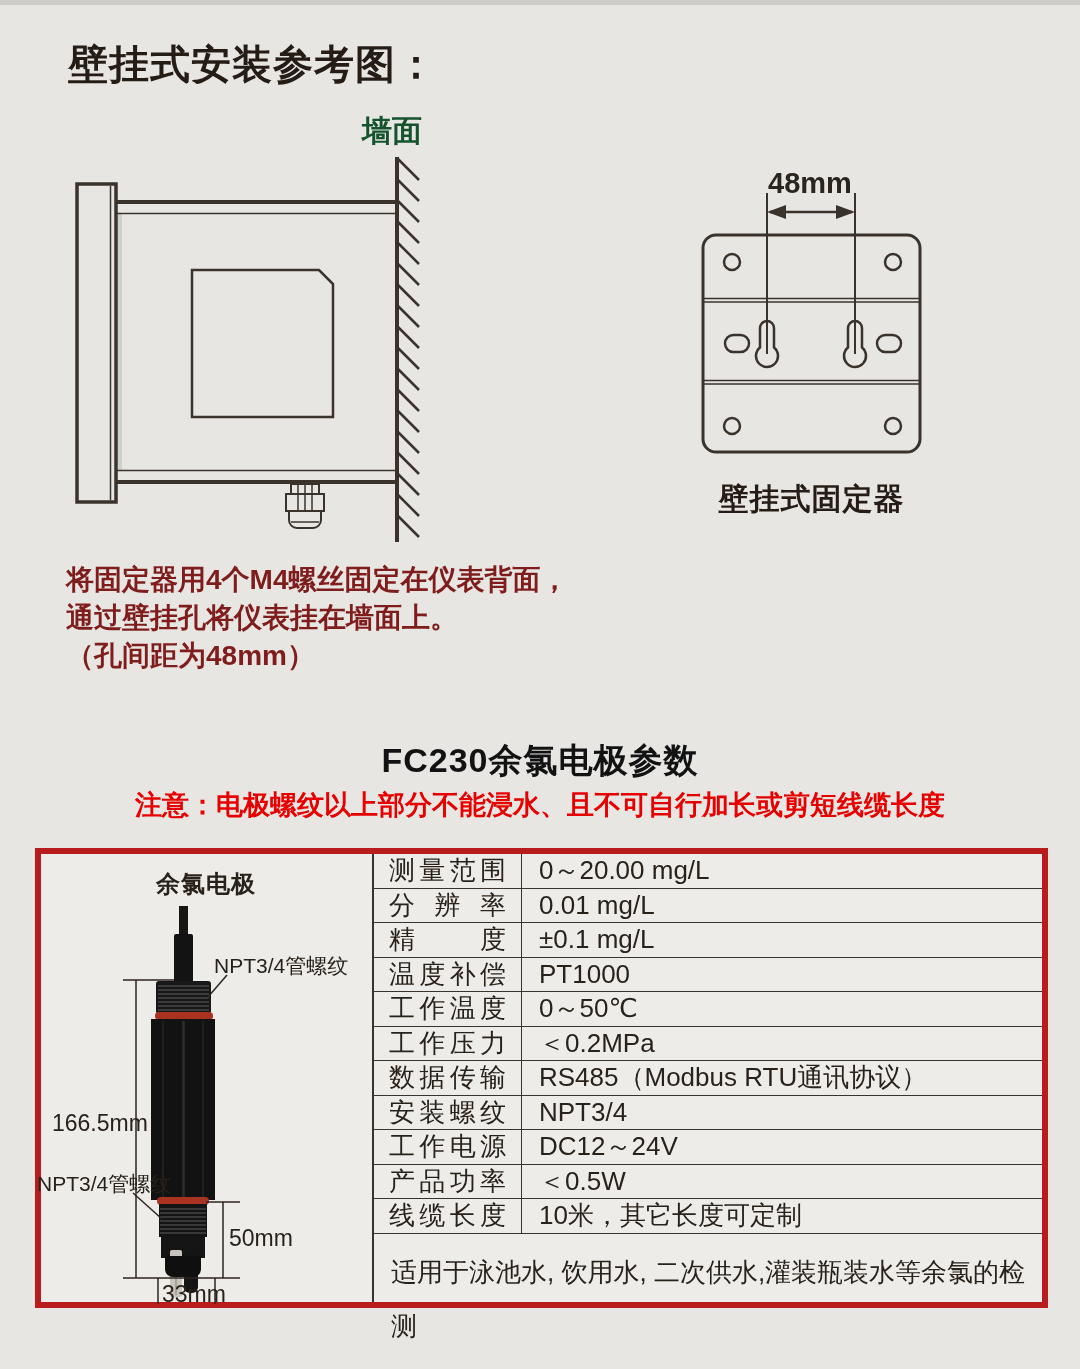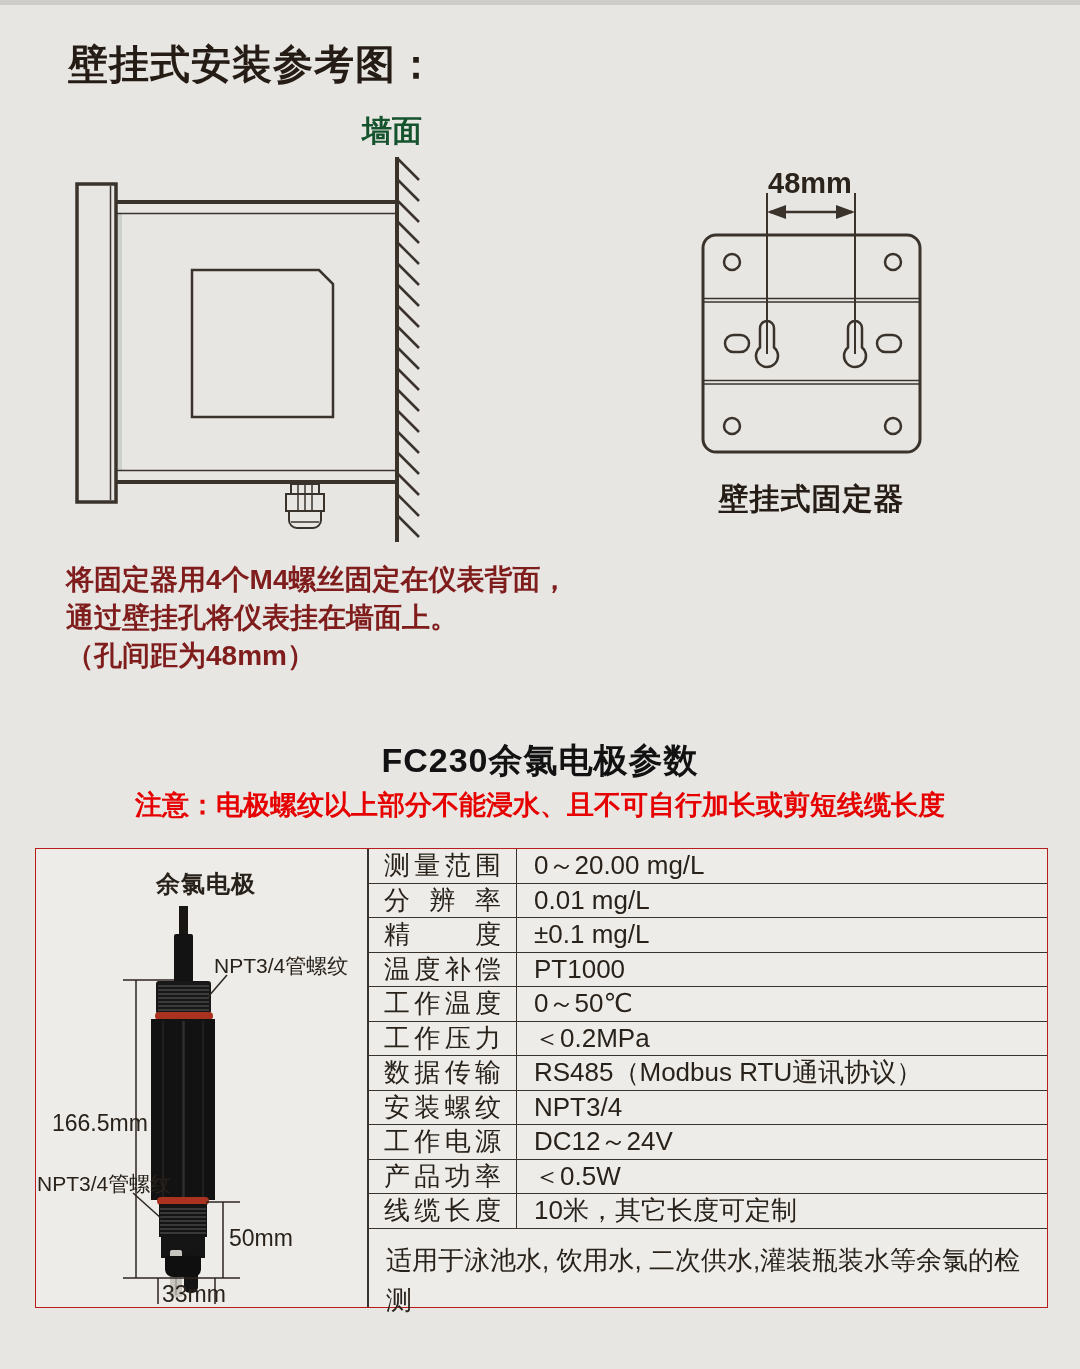--- a/index.html
+++ b/index.html
@@ -44,21 +44,21 @@
     font-size:34px;font-weight:800;color:#121212;letter-spacing:1px;
   }
   .section-warning{
     left:0;top:782px;width:1080px;text-align:center;
     font-size:27px;font-weight:700;color:#e60000;
   }
   
   .spec-table{
     left:35px;top:843px;width:1013px;height:460px;
     background:#edece9;
-    border:1px solid #b91c1c;
+    border:6px solid #b91c1c;
     box-sizing:border-box;
     display:flex;
   }
   .left-cell{
     width:333px;flex:0 0 333px;
     border-right:2px solid #3a332c;
     box-sizing:border-box;
     position:relative;
   }
   .rows{flex:1;display:flex;flex-direction:column;}
@@ -72,21 +72,21 @@
     font-size:26px;font-weight:500;line-height:32px;color:#29221b;
     text-align:justify;text-align-last:justify;
     overflow:hidden;white-space:nowrap;
   }
   .row .val{
     flex:1;padding-left:17px;padding-right:6px;
     font-size:26px;font-weight:500;line-height:32px;color:#29221b;
     overflow:hidden;white-space:nowrap;
   }
   .row:last-child .lbl{line-height:40px;padding-top:1px;}
-  .row:last-child .val{line-height:40px;padding-top:11px;white-space:normal;}
+  .row:last-child .val{line-height:54px;padding-top:11px;white-space:normal;}
   
   .fig-label{color:#29221b;}
   .electrode-title{left:156px;top:863px;font-size:24px;font-weight:600;letter-spacing:1px;}
   .npt-top{left:214px;top:947px;font-size:21px;font-weight:500;}
   .npt-bottom{left:37px;top:1165px;font-size:21px;font-weight:500;}
   .len-total{left:52px;top:1105px;font-size:23px;font-weight:500;}
   .len-lower{left:229px;top:1220px;font-size:23px;font-weight:500;}
   .len-width{left:162px;top:1276px;font-size:23px;font-weight:500;}
   svg{display:block;}
 </style>

